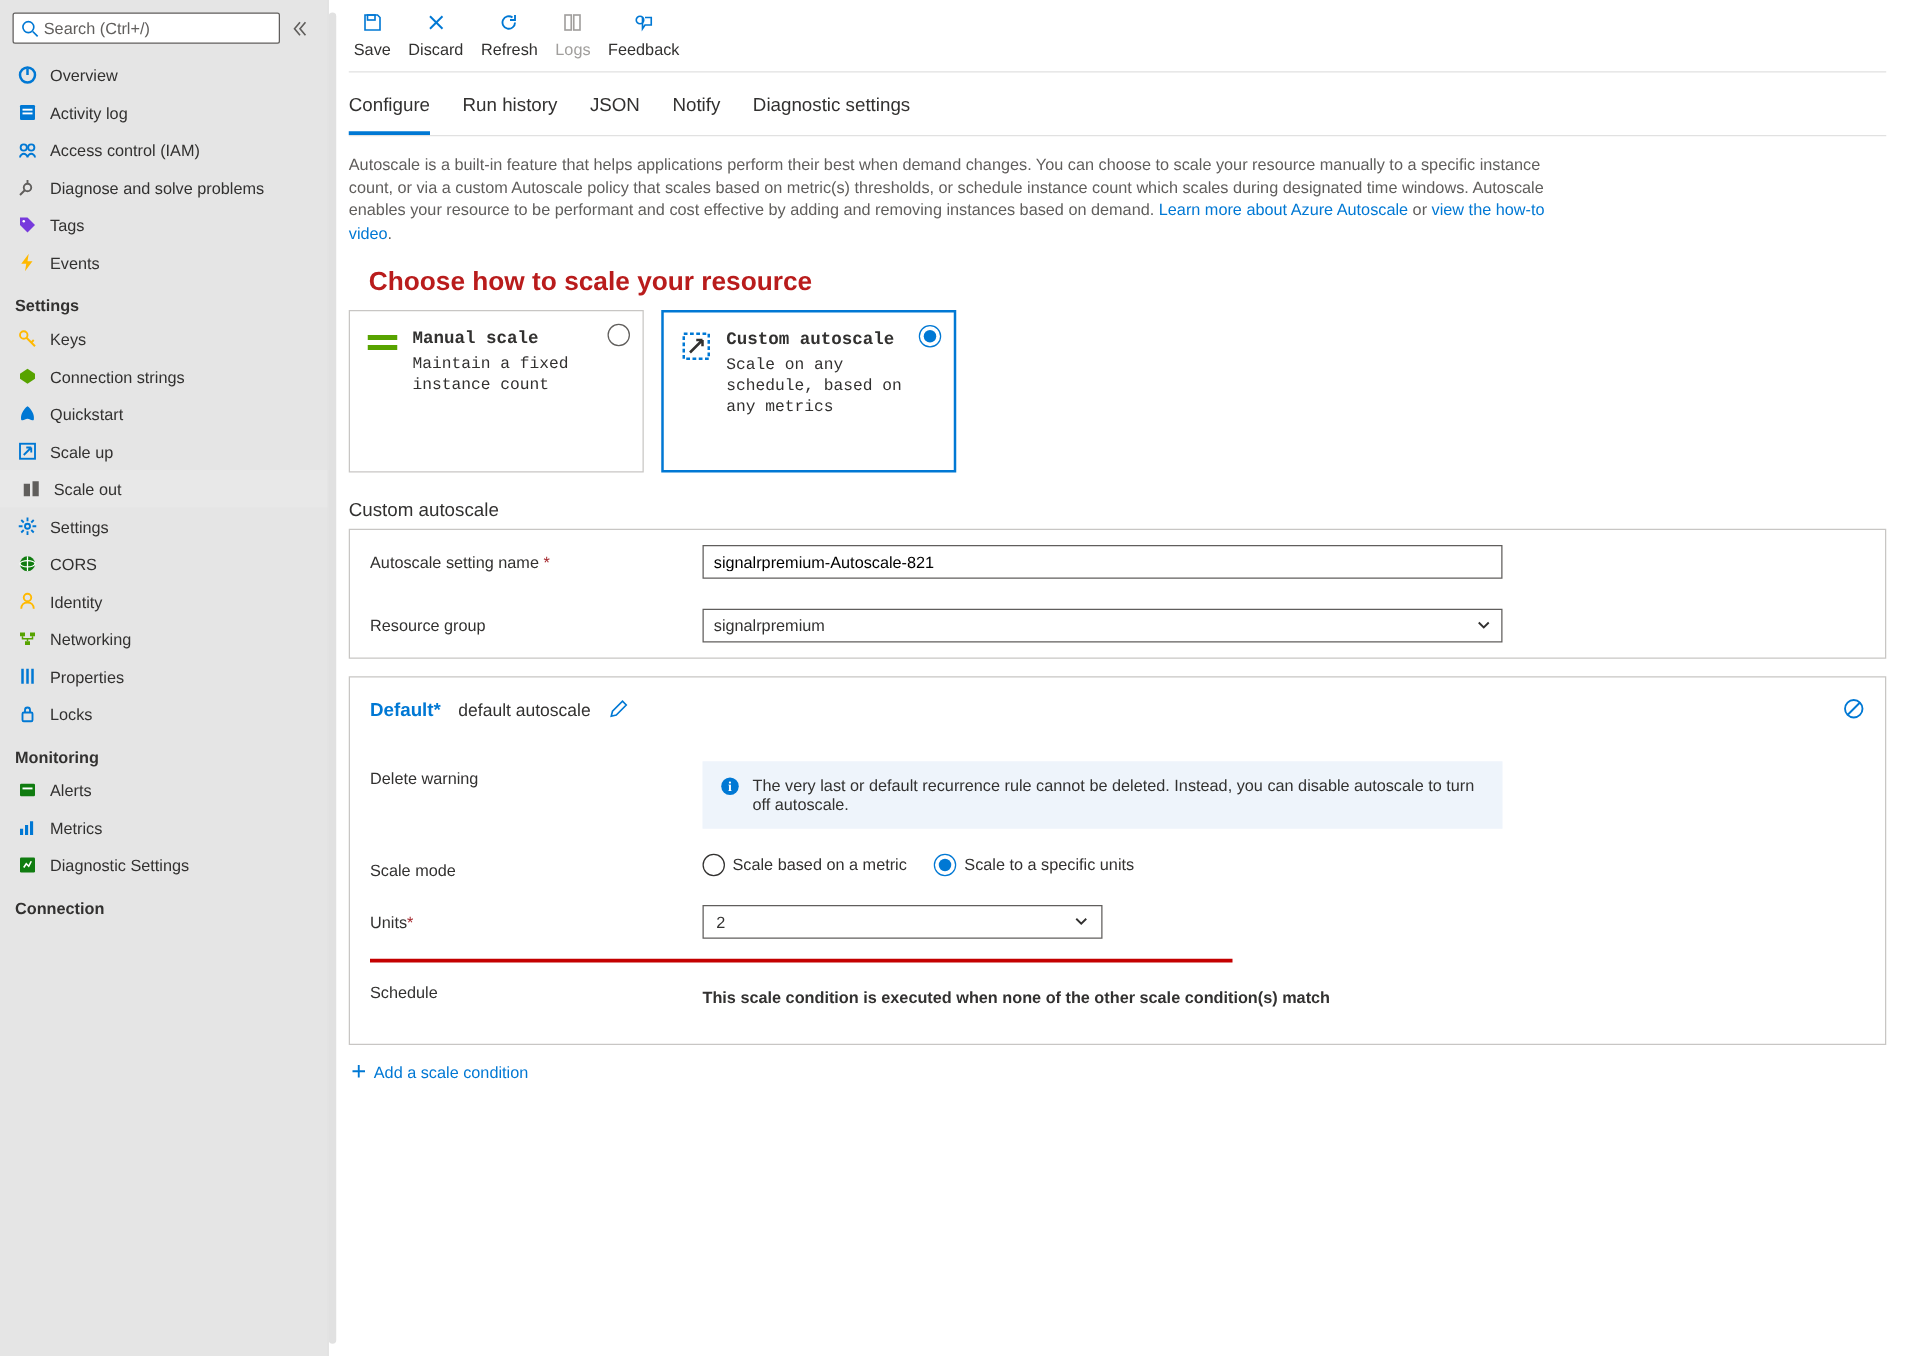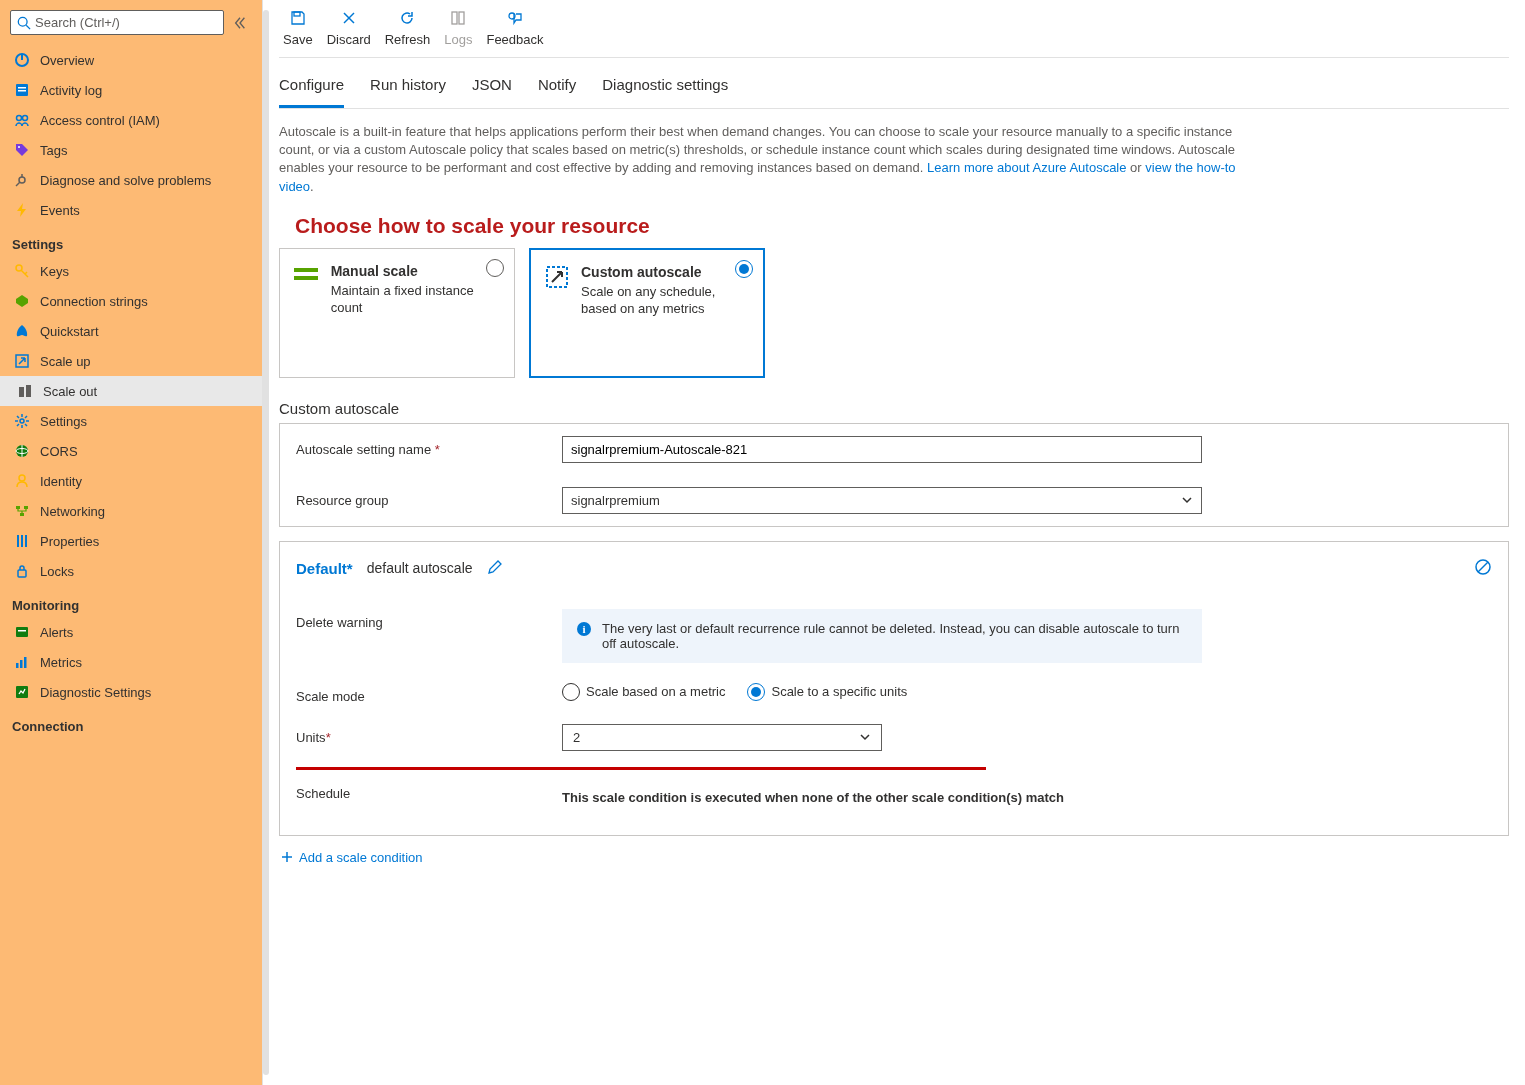--- a/index.html
+++ b/index.html
@@ -1,18 +1,18 @@
 <!DOCTYPE html>
 <html><head>
 <meta charset="utf-8">
 <style>
   * { box-sizing: border-box; margin: 0; padding: 0; }
   body { font-family: "Segoe UI", Arial, sans-serif; font-size: 13px; color: #323130; background: #fff; display: flex; height: 100vh; overflow: hidden; }
   
-  .sidebar { width: 263px; border-right: 1px solid #e1e1e1; display: flex; flex-direction: column; padding: 10px 0; background:#fdba74; }
+  .sidebar { width: 263px; border-right: 1px solid #e1e1e1; display: flex; flex-direction: column; padding: 10px 0; background:#e5e5e5; }
   .scrollbar { width:6px; background:#e1e1e1; position: absolute; left:263px; top:10px; bottom:10px; border-radius:3px; }
   .search-row { display:flex; align-items:center; gap:4px; padding: 0 10px 10px 10px; }
   .search-box { flex:1; display:flex; align-items:center; border:1px solid #605e5c; border-radius:2px; padding:4px 6px; background:#fff; color:#605e5c; }
   .search-box svg { margin-right:4px; }
   .collapse-btn { width:24px; height:24px; display:flex; align-items:center; justify-content:center; color:#605e5c; cursor:pointer; }
   .nav-item { display:flex; align-items:center; gap:10px; padding:7px 14px; cursor:pointer; color:#323130; }
   .nav-item.active { background:#e8e8e8; border-left:3px solid transparent; }
   .nav-item .icon { width:16px; height:16px; display:flex; align-items:center; justify-content:center; }
   .nav-heading { font-weight:600; padding: 12px 12px 4px 12px; color:#323130; }
   
@@ -20,21 +20,21 @@
   .toolbar { display:flex; align-items:center; gap:14px; padding: 10px 4px; border-bottom:1px solid #e1e1e1; }
   .tool-btn { display:flex; align-items:center; gap:6px; color:#323130; cursor:pointer; font-size:13px;flex-direction:column; }
   .tool-btn.disabled { color:#a19f9d; cursor:default; }
   .tabs { display:flex; gap:26px; border-bottom:1px solid #e1e1e1; margin-top:6px; }
   .tab { padding:12px 0; cursor:pointer; color:#323130; font-size:15px; }
   .tab.active { border-bottom:3px solid #0078d4; font-weight:400; }
   .intro { padding:14px 0 6px 0; color:#605e5c; font-size:13px; line-height:1.4; max-width:960px; }
   .intro a { color:#0078d4; text-decoration:none; }
   .section-title { font-weight:600; font-size:21px; margin:12px 0 10px 16px; color:#b91c1c; }
   .scale-cards { display:flex; gap:14px; }
-  .scale-card { width:236px; height:130px; border:1px solid #c8c6c4; padding:14px; display:flex; gap:12px; position:relative; cursor:pointer; }
+  .scale-card { width:236px; height:130px; border:1px solid #c8c6c4; padding:14px; display:flex; gap:12px; position:relative; cursor:pointer;font-family:Liberation Mono, monospace; }
   .scale-card.selected { border:2px solid #0078d4; }
   .card-radio { position:absolute; top:10px; right:10px; width:18px; height:18px; border:1px solid #605e5c; border-radius:50%; display:flex; align-items:center; justify-content:center; }
   .card-radio.checked { border-color:#0078d4;}
   .card-radio.checked::after { content:""; width:10px; height:10px; background:#0078d4; border-radius:50%; }
   .card-icon { width:26px; height:26px; display:flex; align-items:center; justify-content:center; }
   .card-title { font-weight:600; font-size:14px; margin-bottom:4px; }
   .card-desc { font-size:13px; color:#323130; line-height:1.3; }
   .subheading { font-size:15px; margin:22px 0 6px 0; color:#323130; }
   .panel { border:1px solid #c8c6c4; }
   .form-row { display:flex; align-items:center; padding:12px 16px; gap:16px; }
@@ -108,35 +108,35 @@
             <circle cx="5" cy="6" r="2.5" fill="none" stroke="#0078d4" stroke-width="1.5"></circle>
             <circle cx="11" cy="6" r="2.5" fill="none" stroke="#0078d4" stroke-width="1.5"></circle>
             <path d="M2 14c0-2 2-3 3-3s3 1 3 3M8 14c0-2 2-3 3-3s3 1 3 3" fill="none" stroke="#0078d4" stroke-width="1.5"></path>
           </svg>
         </span>
         <span>Access control (IAM)</span>
       </div>
       <div class="nav-item">
         <span class="icon">
           <svg width="16" height="16" viewBox="0 0 16 16">
-            <path d="M2 2h6l6 6-6 6-6-6z" fill="#773adc"></path>
-            <circle cx="5" cy="5" r="1" fill="#fff"></circle>
-          </svg>
-        </span>
-        <span>Tags</span>
-      </div>
-      <div class="nav-item">
-        <span class="icon">
-          <svg width="16" height="16" viewBox="0 0 16 16">
             <circle cx="8" cy="8" r="3" fill="none" stroke="#605e5c" stroke-width="1.5"></circle>
             <line x1="2" y1="14" x2="6" y2="10" stroke="#605e5c" stroke-width="1.5"></line>
             <line x1="8" y1="2" x2="8" y2="5" stroke="#605e5c" stroke-width="1.5"></line>
           </svg>
         </span>
         <span>Diagnose and solve problems</span>
+      </div>
+      <div class="nav-item">
+        <span class="icon">
+          <svg width="16" height="16" viewBox="0 0 16 16">
+            <path d="M2 2h6l6 6-6 6-6-6z" fill="#773adc"></path>
+            <circle cx="5" cy="5" r="1" fill="#fff"></circle>
+          </svg>
+        </span>
+        <span>Tags</span>
       </div>
       <div class="nav-item">
         <span class="icon">
           <svg width="16" height="16" viewBox="0 0 16 16">
             <path d="M9 1 L3 9 h4 l-1 6 6-8 h-4z" fill="#ffb900"></path>
           </svg>
         </span>
         <span>Events</span>
       </div>
     </div>

